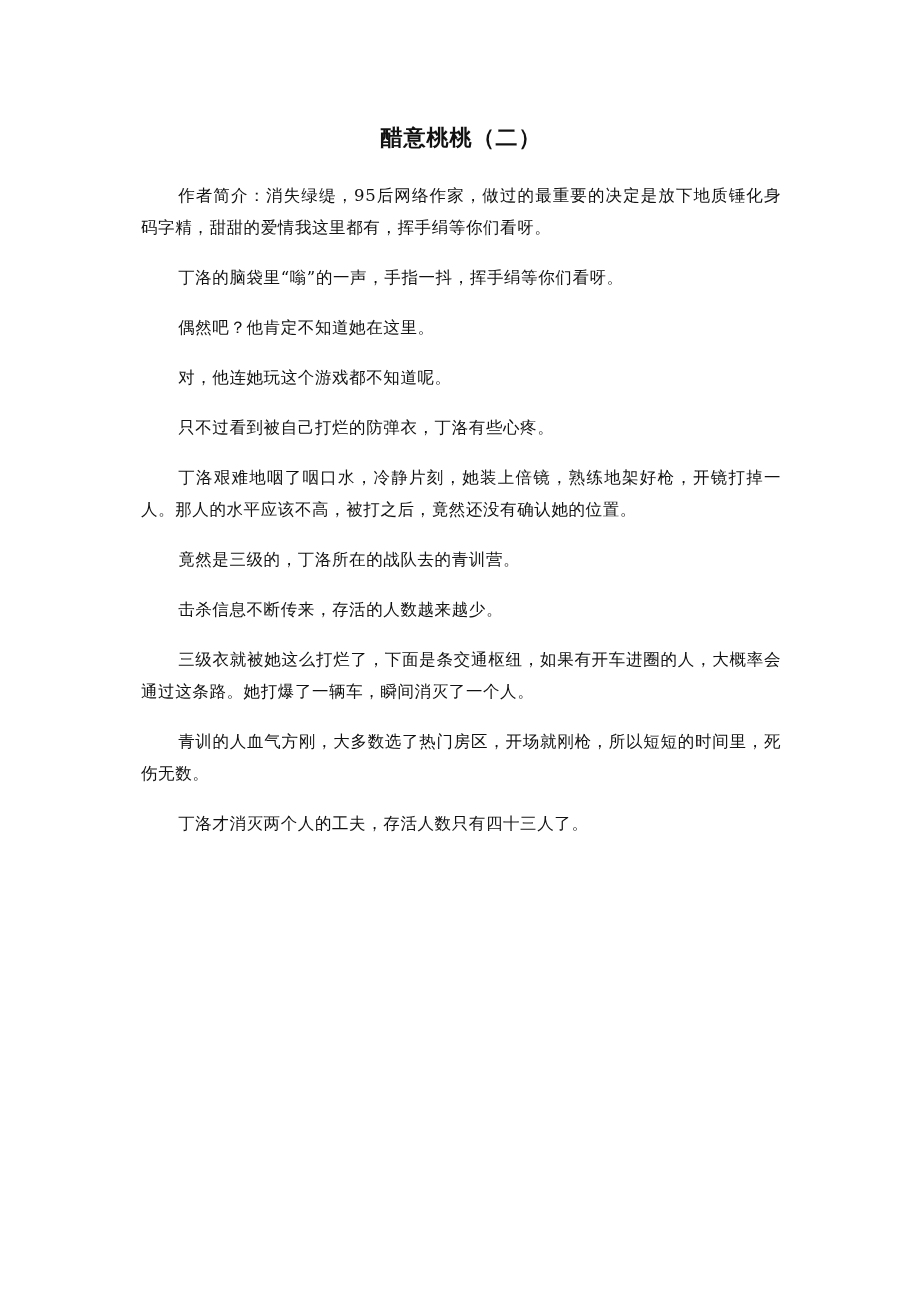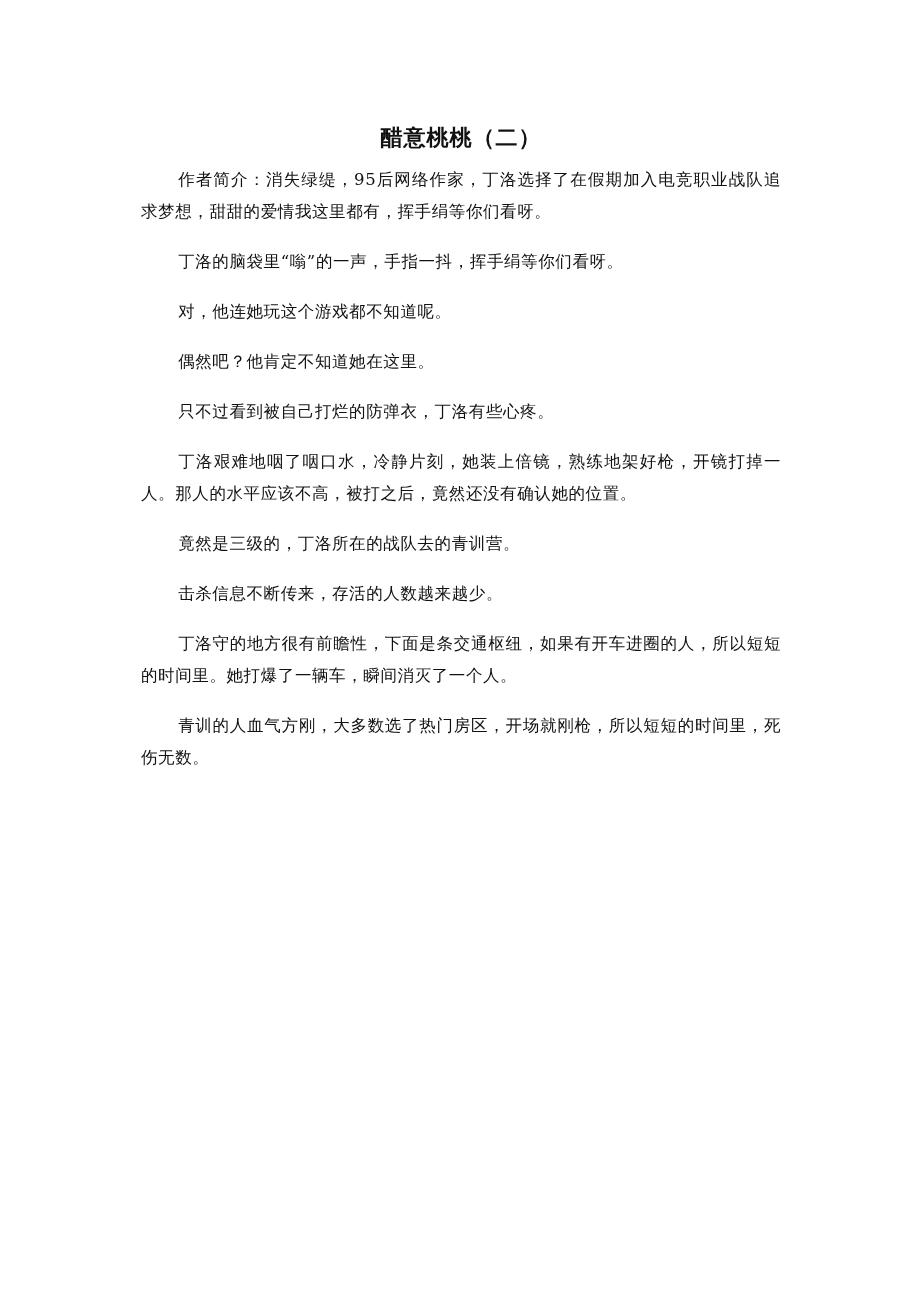--- a/index.html
+++ b/index.html
@@ -4,36 +4,37 @@
 <style>
   html, body { margin: 0; padding: 0; background: #ffffff; }
   body { width: 920px; height: 1302px; position: relative; overflow: hidden; }
   .page {
     position: absolute; left: 141px; top: 118px; width: 640px;
     font-family: "DejaVu Serif", "Liberation Serif", serif;
     color: #111111;
   }
   .title {
     text-align: center; font-family: "DejaVu Sans", "Liberation Sans", sans-serif;
-    font-weight: bold; font-size: 22px; line-height: 40px; margin: 0 0 6px 0;
+    font-weight: bold; font-size: 22px; line-height: 40px; margin: 0 0 22px 0;
     letter-spacing: 1px;
   }
   .para {
     font-size: 16.5px; line-height: 32px; text-indent: 2.25em;
     margin: 0 0 18px 0; text-align: justify; letter-spacing: 0.6px;
   }
 </style>
 </head>
 <body>
 
 <div class="page">
   <h1 class="title">醋意桃桃（二）</h1>
-  <p class="para">作者简介：消失绿缇，95后网络作家，丁洛选择了在假期加入电竞职业战队追求梦想，甜甜的爱情我这里都有，挥手绢等你们看呀。</p>
+  <p class="para">作者简介：消失绿缇，95后网络作家，做过的最重要的决定是放下地质锤化身码字精，甜甜的爱情我这里都有，挥手绢等你们看呀。</p>
   <p class="para">丁洛的脑袋里“嗡”的一声，手指一抖，挥手绢等你们看呀。</p>
+  <p class="para">偶然吧？他肯定不知道她在这里。</p>
   <p class="para">对，他连她玩这个游戏都不知道呢。</p>
-  <p class="para">偶然吧？他肯定不知道她在这里。</p>
   <p class="para">只不过看到被自己打烂的防弹衣，丁洛有些心疼。</p>
   <p class="para">丁洛艰难地咽了咽口水，冷静片刻，她装上倍镜，熟练地架好枪，开镜打掉一人。那人的水平应该不高，被打之后，竟然还没有确认她的位置。</p>
   <p class="para">竟然是三级的，丁洛所在的战队去的青训营。</p>
   <p class="para">击杀信息不断传来，存活的人数越来越少。</p>
-  <p class="para">丁洛守的地方很有前瞻性，下面是条交通枢纽，如果有开车进圈的人，所以短短的时间里。她打爆了一辆车，瞬间消灭了一个人。</p>
+  <p class="para">三级衣就被她这么打烂了，下面是条交通枢纽，如果有开车进圈的人，大概率会通过这条路。她打爆了一辆车，瞬间消灭了一个人。</p>
   <p class="para">青训的人血气方刚，大多数选了热门房区，开场就刚枪，所以短短的时间里，死伤无数。</p>
+  <p class="para">丁洛才消灭两个人的工夫，存活人数只有四十三人了。</p>
 </div>
 
 </body></html>

